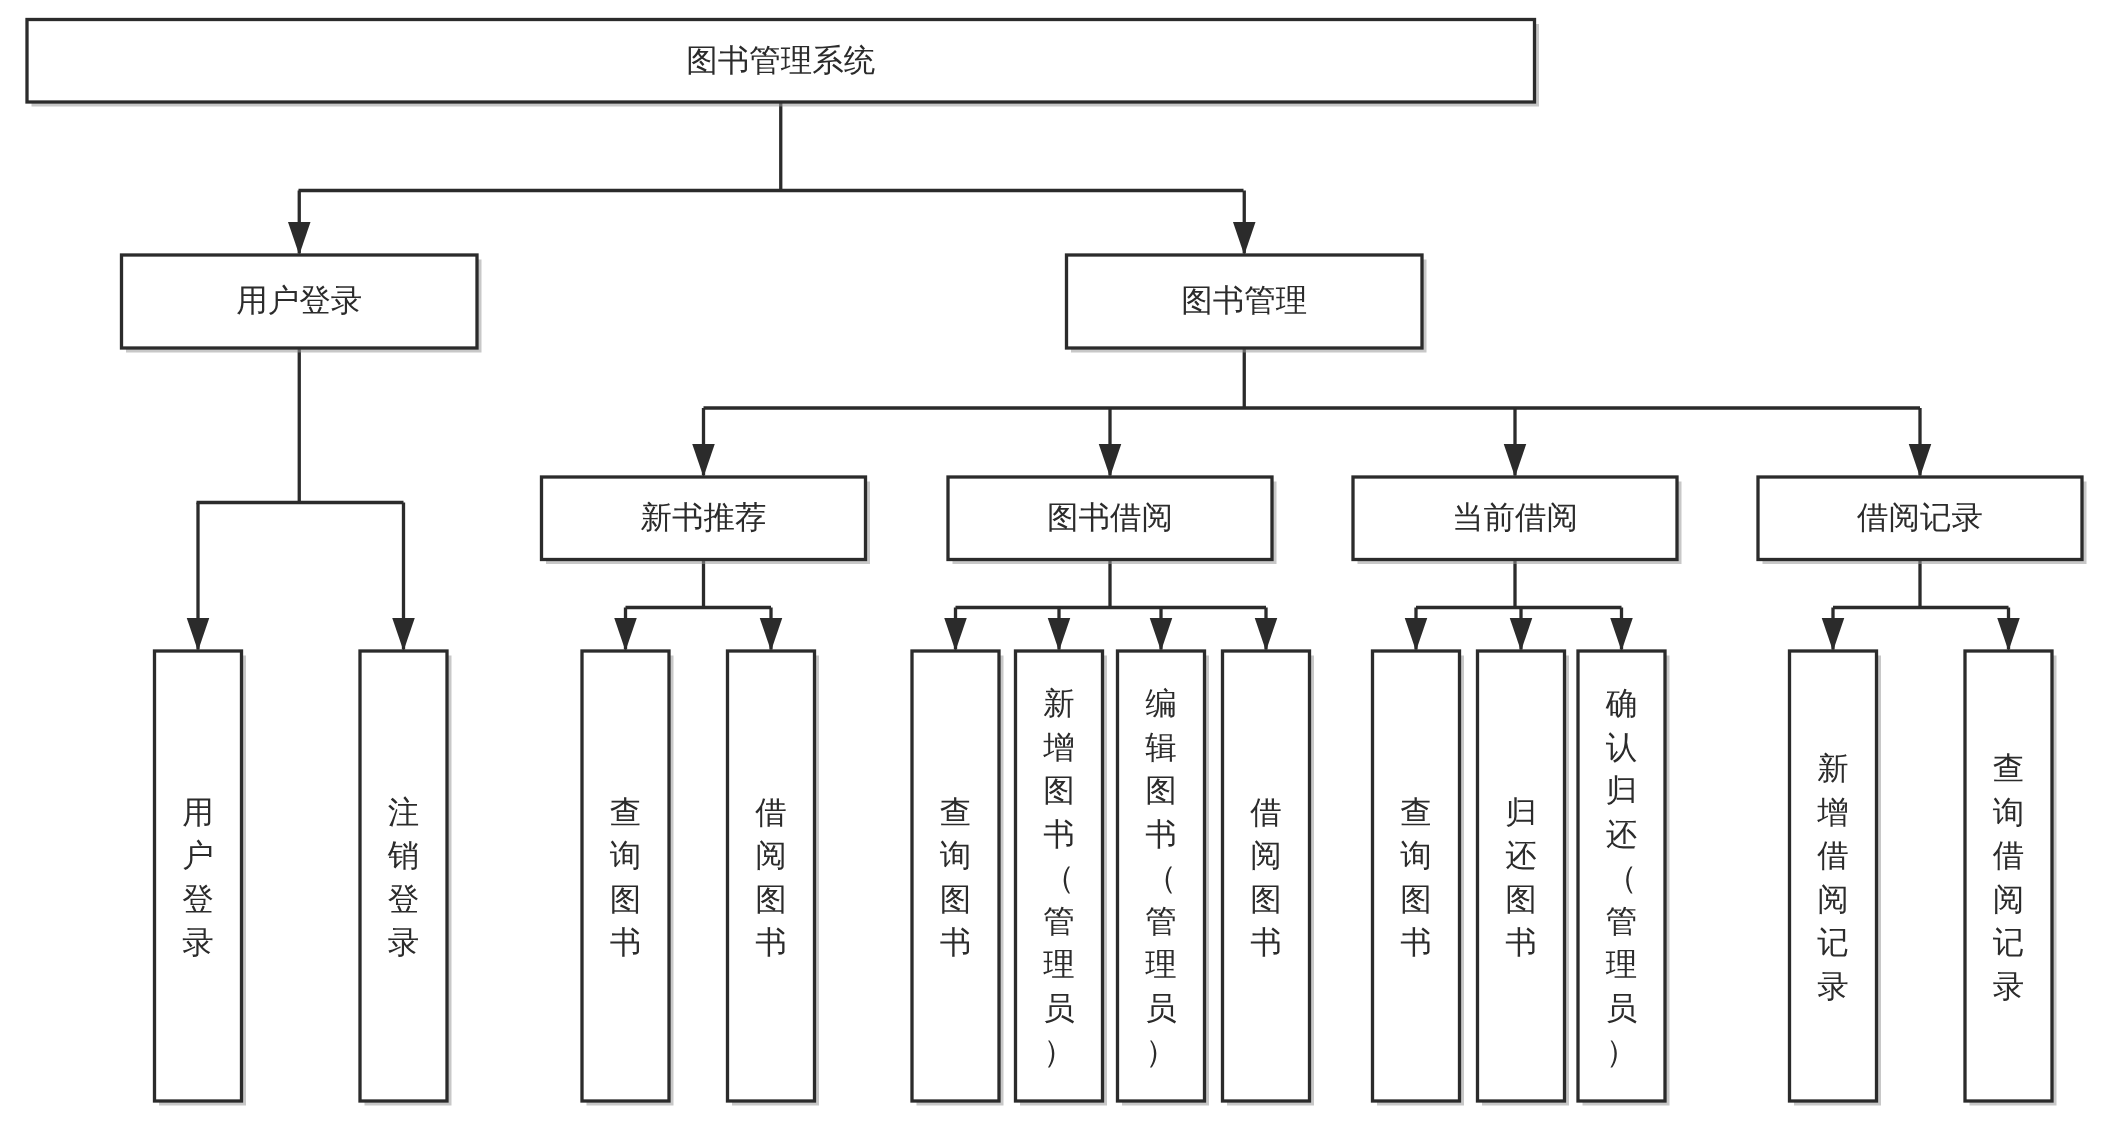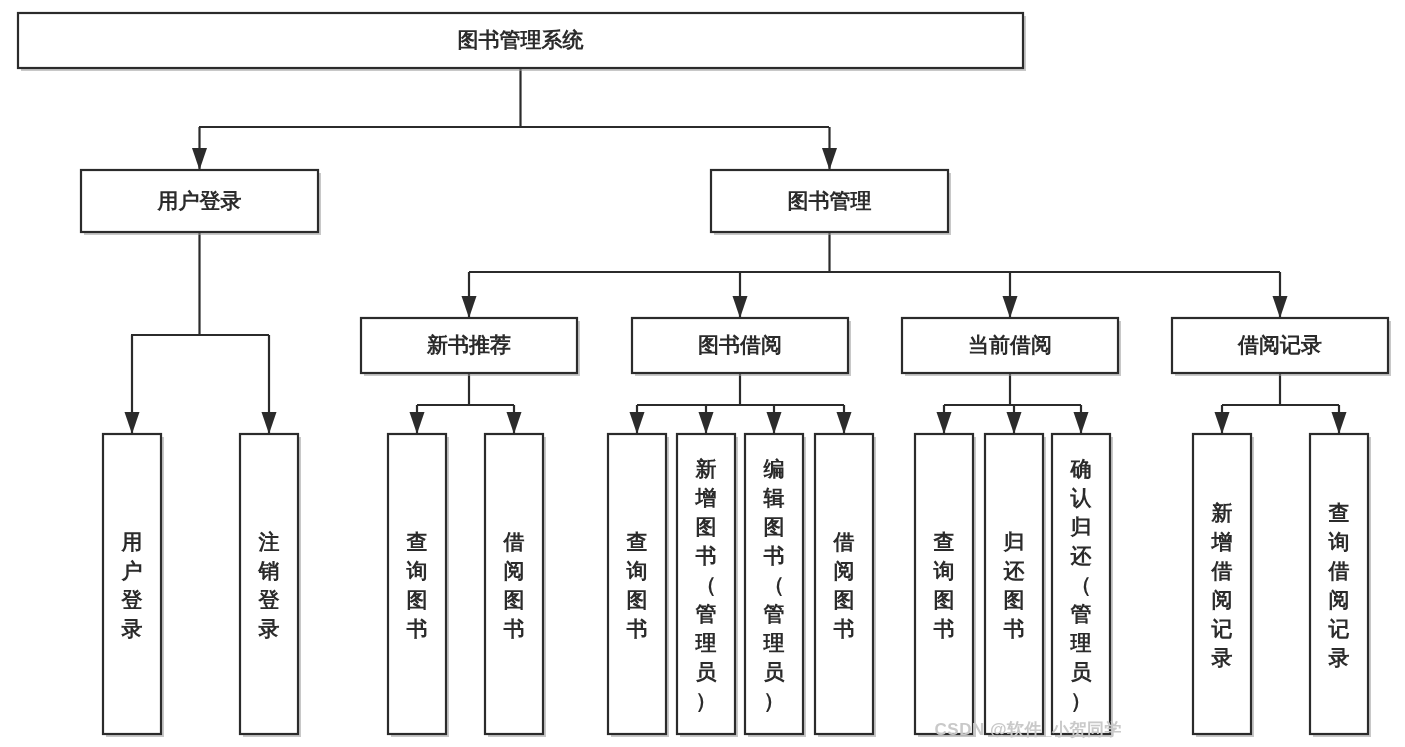--- a/index.html
+++ b/index.html
@@ -11,21 +11,20 @@
     width: 1405px;
     height: 747px;
     font-family: "Liberation Sans", sans-serif;
     overflow: hidden;
     position: relative;
   }
   #diagram-root {
     position: relative;
     width: 1132px;
     height: 747px;
-    font-weight: bold;
   }
   svg.diagram-svg {
     position: absolute;
     top: 0;
     left: 0;
     width: 1405px;
     height: 747px;
   }
   .node-box {
     fill: #ffffff;
@@ -227,15 +226,14 @@
           <text x="1222" class="node-label-vertical"><tspan x="1222" y="519.62">新</tspan><tspan x="1222" y="548.62">增</tspan><tspan x="1222" y="577.62">借</tspan><tspan x="1222" y="606.62">阅</tspan><tspan x="1222" y="635.62">记</tspan><tspan x="1222" y="664.62">录</tspan></text>
         </g>
         <g>
           <rect x="1313" y="437" width="58" height="300" class="node-shadow"></rect>
           <rect x="1310" y="434" width="58" height="300" class="node-box"></rect>
           <text x="1339" class="node-label-vertical"><tspan x="1339" y="519.62">查</tspan><tspan x="1339" y="548.62">询</tspan><tspan x="1339" y="577.62">借</tspan><tspan x="1339" y="606.62">阅</tspan><tspan x="1339" y="635.62">记</tspan><tspan x="1339" y="664.62">录</tspan></text>
         </g>
       </g>
   </svg>
 
-  <div class="watermark">CSDN @软件_小贺同学</div>
 
 </div>
 
 </body></html>

